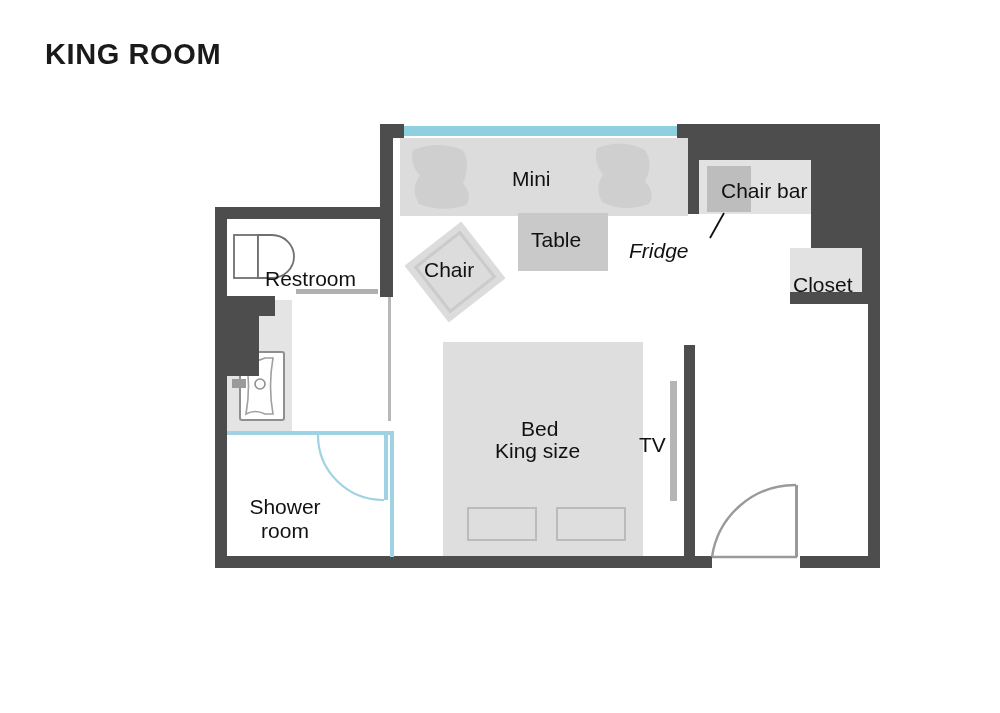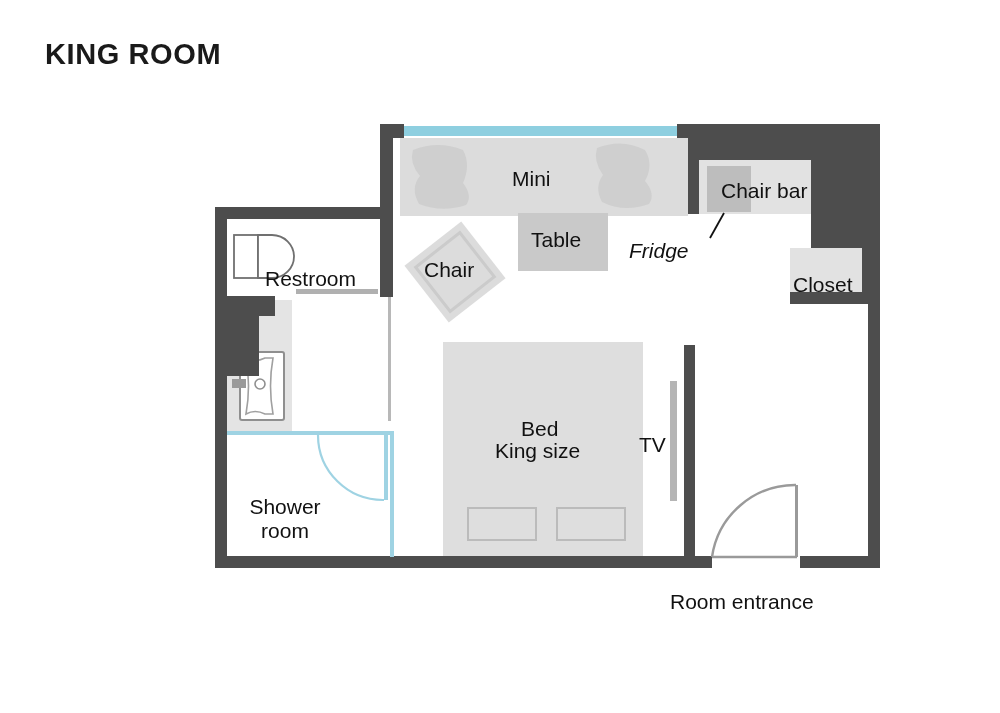--- a/index.html
+++ b/index.html
@@ -176,15 +176,14 @@
   <div class="lbl two" style="left:237px; top:495px; width:96px;">
     <span>Shower</span><br>
     <span>room</span>
   </div>
 
   <div class="lbl" style="left:521px; top:400px;margin-top:18px;">Bed</div>
   <div class="lbl" style="left:495px; top:440px;">King size</div>
 
   <div class="lbl" style="left:639px; top:434px;">TV</div>
 
-  <div class="lbl" style="left:670px; top:591px;">Room entrance</div>
 
 </div>
 
 </body></html>

